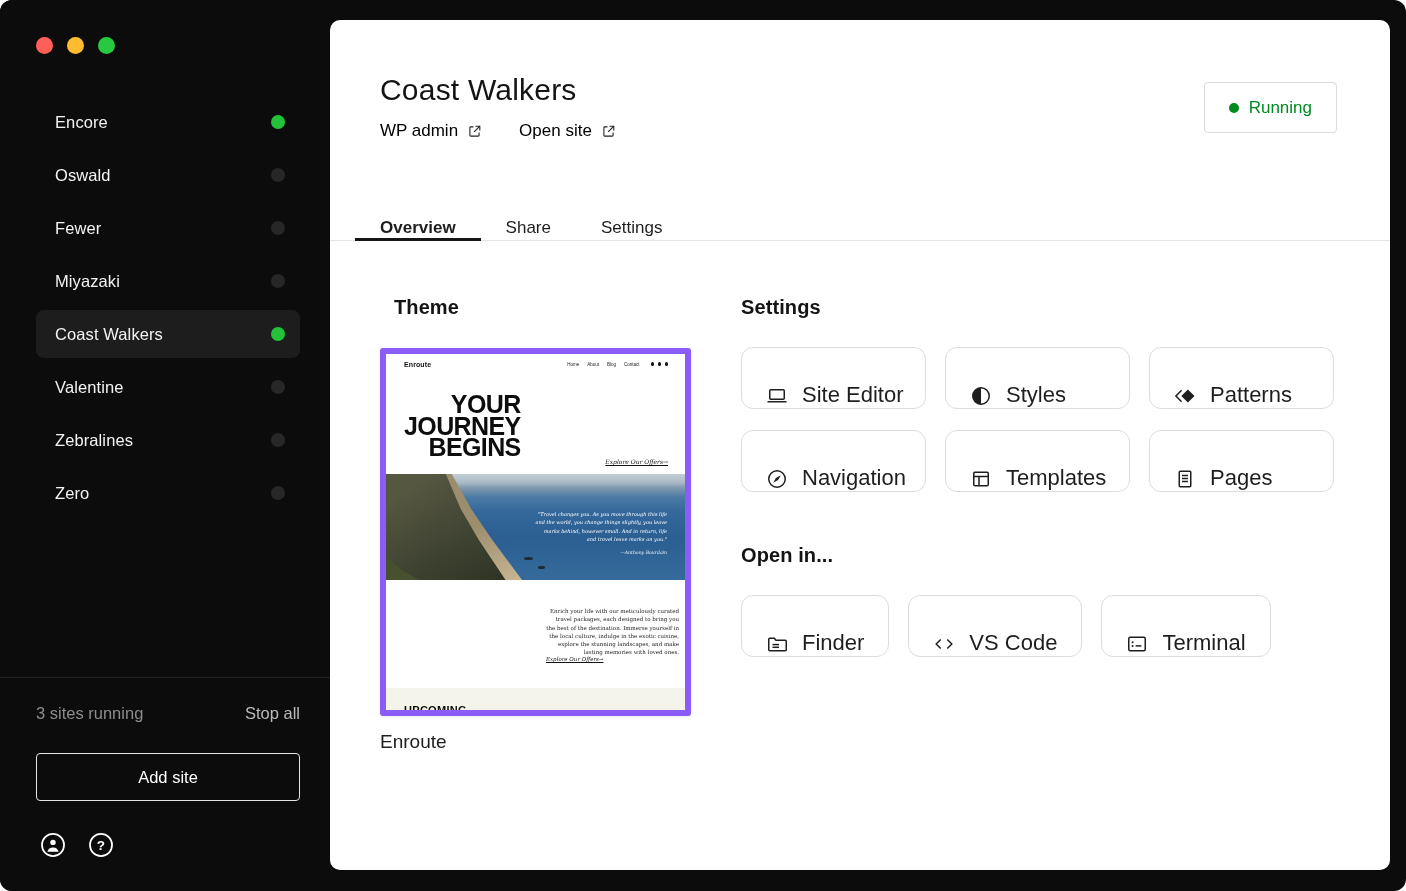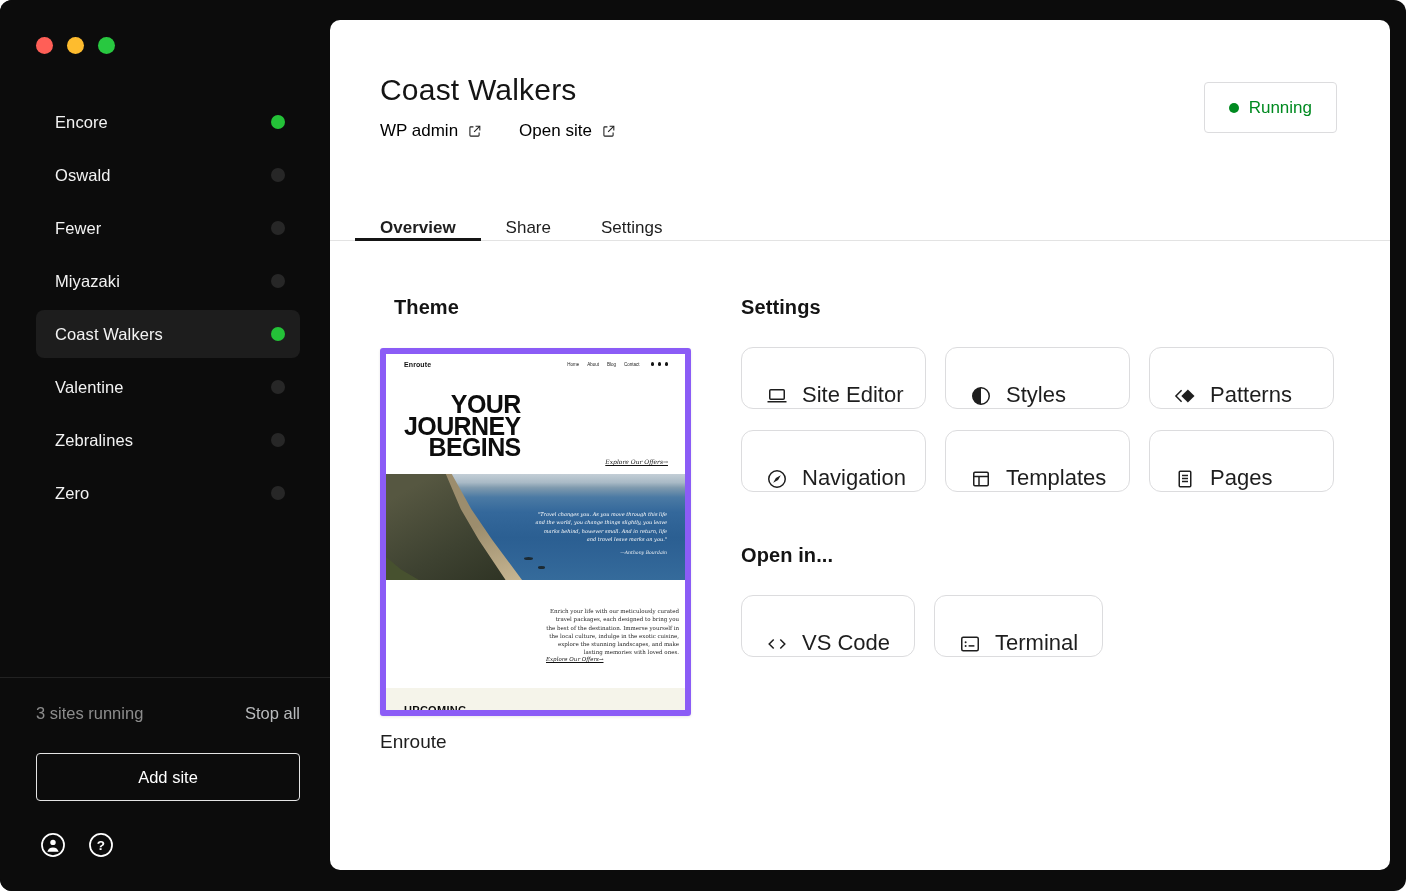--- a/index.html
+++ b/index.html
@@ -290,20 +290,28 @@
           <path d="M9 8.5h6"></path>
             <path d="M9 11.5h6"></path>
             <path d="M9 14.5h6"></path>
         </svg>
         <span>Pages</span>
       </button>
     </div>
 
     <div class="open-row">
       <button class="ui-btn">
+        <svg width="24" height="24" viewBox="0 0 24 24" class="ic">
+          <path d="M3.75 7.3c0-.58.47-1.05 1.05-1.05h4.55l1.6 2h9.25c.58 0 1.05.47 1.05 1.05v8.4c0 .58-.47 1.05-1.05 1.05H4.8c-.58 0-1.05-.47-1.05-1.05z"></path>
+          <path d="M7.5 12.6h6.5"></path>
+            <path d="M7.5 15.3h6.5"></path>
+        </svg>
+        <span>Finder</span>
+      </button>
+      <button class="ui-btn">
         <svg width="24" height="24" viewBox="0 0 24 24" class="ic" stroke-width="1.8">
           <path d="M8.7 7.5 L4.2 12l4.5 4.5"></path>
           <path d="M15.3 7.5 L19.8 12l-4.5 4.5"></path>
         </svg>
         <span>VS Code</span>
       </button>
       <button class="ui-btn">
         <svg width="24" height="24" viewBox="0 0 24 24" class="ic">
           <rect x="3.75" y="5.25" width="16.5" height="13.5" rx="1.5"></rect>
           <circle cx="7.6" cy="10.3" r="1" fill="#1e1e1e" stroke="none"></circle>

